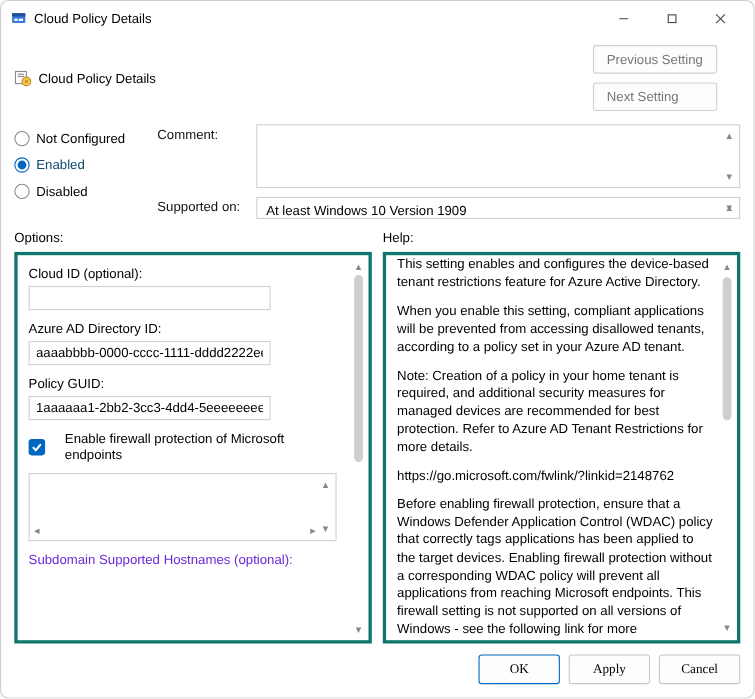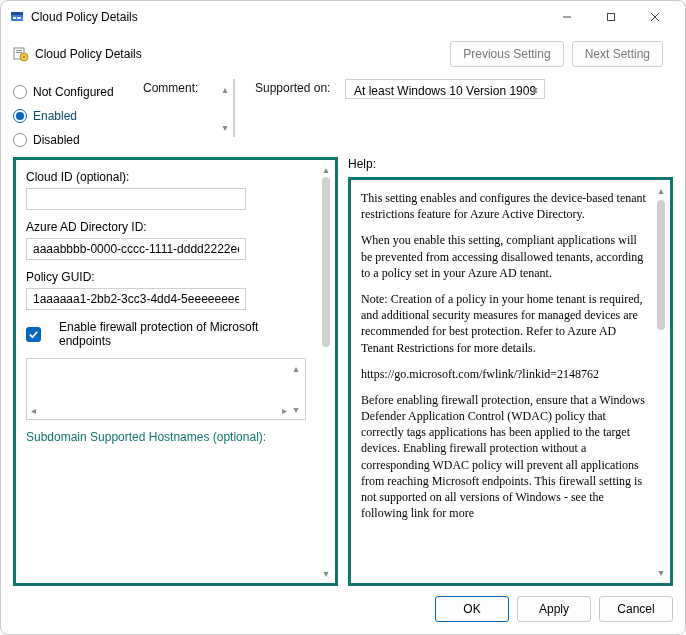--- a/index.html
+++ b/index.html
@@ -39,21 +39,21 @@
       display: flex; align-items: center; justify-content: center;
       color: #444;
     }
     .header2 {
       display: flex;
       align-items: center;
       padding: 8px 12px 4px 12px;
     }
     .header2 .cfg-icon { width: 16px; height: 16px; margin-right: 6px; }
     .header2 .subtitle { flex: 1; font-size: 12px; }
-    .navbtns { display: flex; gap: 8px; margin-right: 10px; }
+    .navbtns { display: flex; gap: 8px; margin-right: 21px; flex-direction: column; }
     .navbtn {
       border: 1px solid #d0d0d0;
       background: #fdfdfd;
       padding: 5px 12px;
       border-radius: 3px;
       font-size: 12px;
       color: #777;
     }
     .section1 {
       display: flex;
@@ -72,21 +72,21 @@
       width: 14px; height: 14px; border-radius: 50%;
       border: 1px solid #888; display: inline-flex;
       align-items: center; justify-content: center;
     }
     .radio.selected { border-color: #0067c0; }
     .radio.selected::after {
       content: ""; width: 8px; height: 8px; border-radius: 50%;
       background: #0067c0;
     }
     .radio-row.selected span.lbl { color: #0c4a6e; }
-    .midfields { flex: 1; display: flex; flex-direction: row; gap: 20px; }
+    .midfields { flex: 1; display: flex; flex-direction: column; gap: 8px; }
     .fieldrow { display: flex; gap: 8px; align-items: flex-start; }
     .fieldlabel { width: 82px; padding-top: 2px; font-size: 12px; color: #111; }
     .textarea {
       flex: 1; height: 58px;
       border: 1px solid #d0d0d0;
       background: #fff;
       position: relative;
     }
     .scroll-arrow-up, .scroll-arrow-down {
       position: absolute; right: 2px; width: 14px; height: 14px;
@@ -113,21 +113,21 @@
     .pane { flex: 1; display: flex; flex-direction: column; min-width: 0; }
     .pane-title { font-size: 12px; margin-bottom: 6px; }
     .pane-body {
       flex: 1;
       border: 3px solid #0f766e;
       background: #fff;
       position: relative;
       overflow: hidden;
     }
     .pane-left .pane-body { padding: 10px 22px 10px 10px; }
-    .pane-right .pane-body { padding: 10px 22px 10px 10px; font-size: 12px; line-height: 1.35; font-family: Liberation Serif, serif; }
+    .pane-right .pane-body { padding: 0 22px 10px 10px; font-size: 12px; line-height: 1.35; }
     .scrollbar-v {
       position: absolute; right: 2px; top: 4px; bottom: 4px; width: 14px;
       display: flex; flex-direction: column; align-items: center;
     }
     .scrollbar-v .thumb {
       width: 8px; background: #cfcfcf; border-radius: 4px;
     }
     .scrollbar-h {
       position: absolute; left: 4px; right: 18px; bottom: 2px; height: 14px;
       display: flex; align-items: center;
@@ -146,30 +146,30 @@
       width: 15px; height: 15px; border-radius: 3px;
       background: #0067c0; display: inline-flex;
       align-items: center; justify-content: center;
     }
     .checkbox svg { width: 11px; height: 11px; }
     .hostnames-box {
       width: 280px; height: 62px;
       border: 1px solid #d0d0d0; background: #fff;
       position: relative;
     }
-    .bottom-clip { color: #0f766e; font-size: 12px; margin-top: 6px; }
+    .bottom-clip { color: #6d28d9; font-size: 12px; margin-top: 6px; }
     .help-p { margin-bottom: 10px; }
     .footer {
       display: flex; justify-content: flex-end; gap: 8px;
       padding: 10px 12px 12px 12px;
     }
     .btn {
       border: 1px solid #c8c8c8; background: #fdfdfd;
       padding: 5px 0; width: 74px; text-align: center;
-      border-radius: 3px; font-size: 12px;
+      border-radius: 3px; font-size: 12px; font-family: Liberation Serif, serif;
     }
     .btn.primary { border-color: #0067c0; }
   </style>
 </head>
 <body>
 
 <div class="window">
 
   <div class="titlebar">
     <span class="app-icon">
@@ -245,20 +245,21 @@
           <span>At least Windows 10 Version 1909</span>
           <span class="scroll-arrow-up">▴</span>
           <span class="scroll-arrow-down">▾</span>
         </div>
       </div>
     </div>
   </div>
 
   <div class="panes">
     <div class="pane pane-left">
+      <div class="pane-title">Options:</div>
       <div class="pane-body">
 
         <div class="group">
           <div class="opt-label">Cloud ID (optional):</div>
           <input class="text-input" value="" style="">
         </div>
 
         <div class="group">
           <div class="opt-label">Azure AD Directory ID:</div>
           <input class="text-input" value="aaaabbbb-0000-cccc-1111-dddd2222ee" style="">

